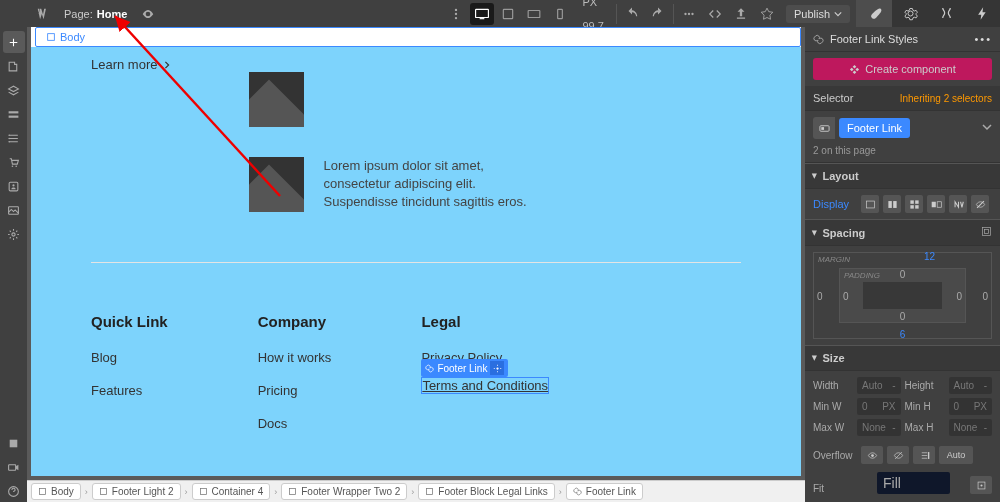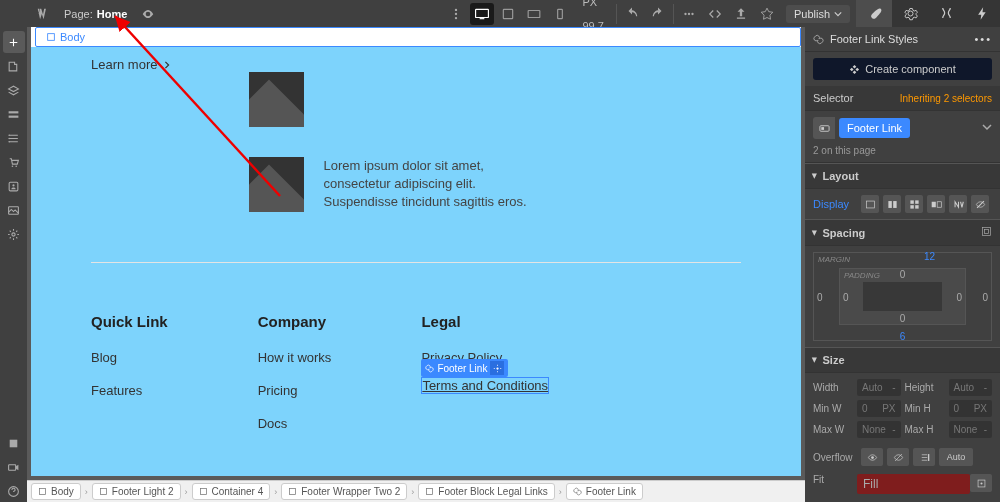--- a/index.html
+++ b/index.html
@@ -55,21 +55,21 @@
 
 .crumbs { height:22px; background:#f0f0f0; border-top:1px solid #ccc; display:flex; align-items:center; font-size:10px; color:#555; padding-left:4px; gap:2px; }
 .crumb { display:flex; align-items:center; gap:4px; padding:2px 6px; border:1px solid #ccc; border-radius:3px; background:#fff; cursor:pointer; }
 .crumb svg { width:9px; height:9px; fill:#777; }
 .crumb-sep { color:#999; font-size:9px; padding:0 2px; }
 
 .rpanel { width:195px; background:#404040; color:#ccc; font-size:11px; display:flex; flex-direction:column; overflow:auto; }
 .rp-head { padding:6px 8px; display:flex; align-items:center; gap:6px; color:#ddd; border-bottom:1px solid #333; }
 .rp-head svg { width:11px; height:11px; fill:#aaa; }
 .rp-head .dots { margin-left:auto; letter-spacing:2px; cursor:pointer; }
-.create-comp { margin:6px 8px; background:#0f172a; border-radius:3px; padding:5px 0; text-align:center; display:flex; align-items:center; justify-content:center; gap:5px; cursor:pointer; }
+.create-comp { margin:6px 8px; background:#be185d; border-radius:3px; padding:5px 0; text-align:center; display:flex; align-items:center; justify-content:center; gap:5px; cursor:pointer; }
 .create-comp svg { width:11px; height:11px; fill:#ccc; }
 .sel-row { padding:6px 8px; background:#383838; display:flex; align-items:center; justify-content:space-between; border-bottom:1px solid #333; }
 .sel-row .inh { font-size:10px; color:#aaa; }
 .sel-row .inh span { color:#f90; }
 .selector-pill { margin:6px 8px; display:flex; align-items:center; gap:0; }
 .selector-pill .ico { width:22px; height:22px; background:#555; display:flex; align-items:center; justify-content:center; border-radius:3px 0 0 3px; }
 .selector-pill .ico svg { width:11px; height:11px; fill:#ccc; }
 .selector-pill .pill { background:#3b89ff; color:#fff; padding:4px 8px; border-radius:3px; font-size:11px; margin-left:4px; }
 .selector-pill .chev { margin-left:auto; cursor:pointer; }
 .count { padding:0 8px 6px 8px; color:#999; font-size:10px; border-bottom:1px solid #333; }
@@ -97,23 +97,23 @@
 .pd-l { left:30px; top:50%; transform:translateY(-50%); }
 .pd-r { right:30px; top:50%; transform:translateY(-50%); }
 .size-grid { display:grid; grid-template-columns:40px 1fr 40px 1fr; gap:4px; padding:6px 8px; align-items:center; }
 .size-grid .lbl { color:#aaa; font-size:10px; }
 .size-grid .val { background:#333; padding:3px 5px; border-radius:2px; color:#777; font-size:10px; display:flex; justify-content:space-between; }
 .of-row { padding:4px 8px; display:flex; align-items:center; gap:4px; }
 .of-row .lbl { width:44px; color:#aaa; font-size:10px; }
 .of-btn { width:22px; height:18px; background:#555; border-radius:2px; display:flex; align-items:center; justify-content:center; cursor:pointer; font-size:9px; color:#ccc; }
 .of-btn.auto { width:34px; }
 .of-btn svg { width:11px; height:11px; fill:#ccc; }
-.fit-row { padding:4px 8px 8px 8px; display:flex; align-items:flex-start; gap:0; }
+.fit-row { padding:4px 8px 8px 8px; display:flex; align-items:flex-end; gap:20px; }
 .fit-row .lbl { width:44px; color:#aaa; font-size:10px; }
-.fit-row .fill { flex:1; background:#7f1d1d; padding:3px 6px; border-radius:2px; color:#aaa; font-size:12px; }
+.fit-row .fill { flex:1; background:#0f172a; padding:3px 6px; border-radius:2px; color:#aaa; font-size:14px; }
 
 .arrow { position:absolute; pointer-events:none; z-index:500; }
 </style>
 </head>
 <body>
 
 <div class="root">
 
   <div class="topbar">
     <div class="tb-ico">

